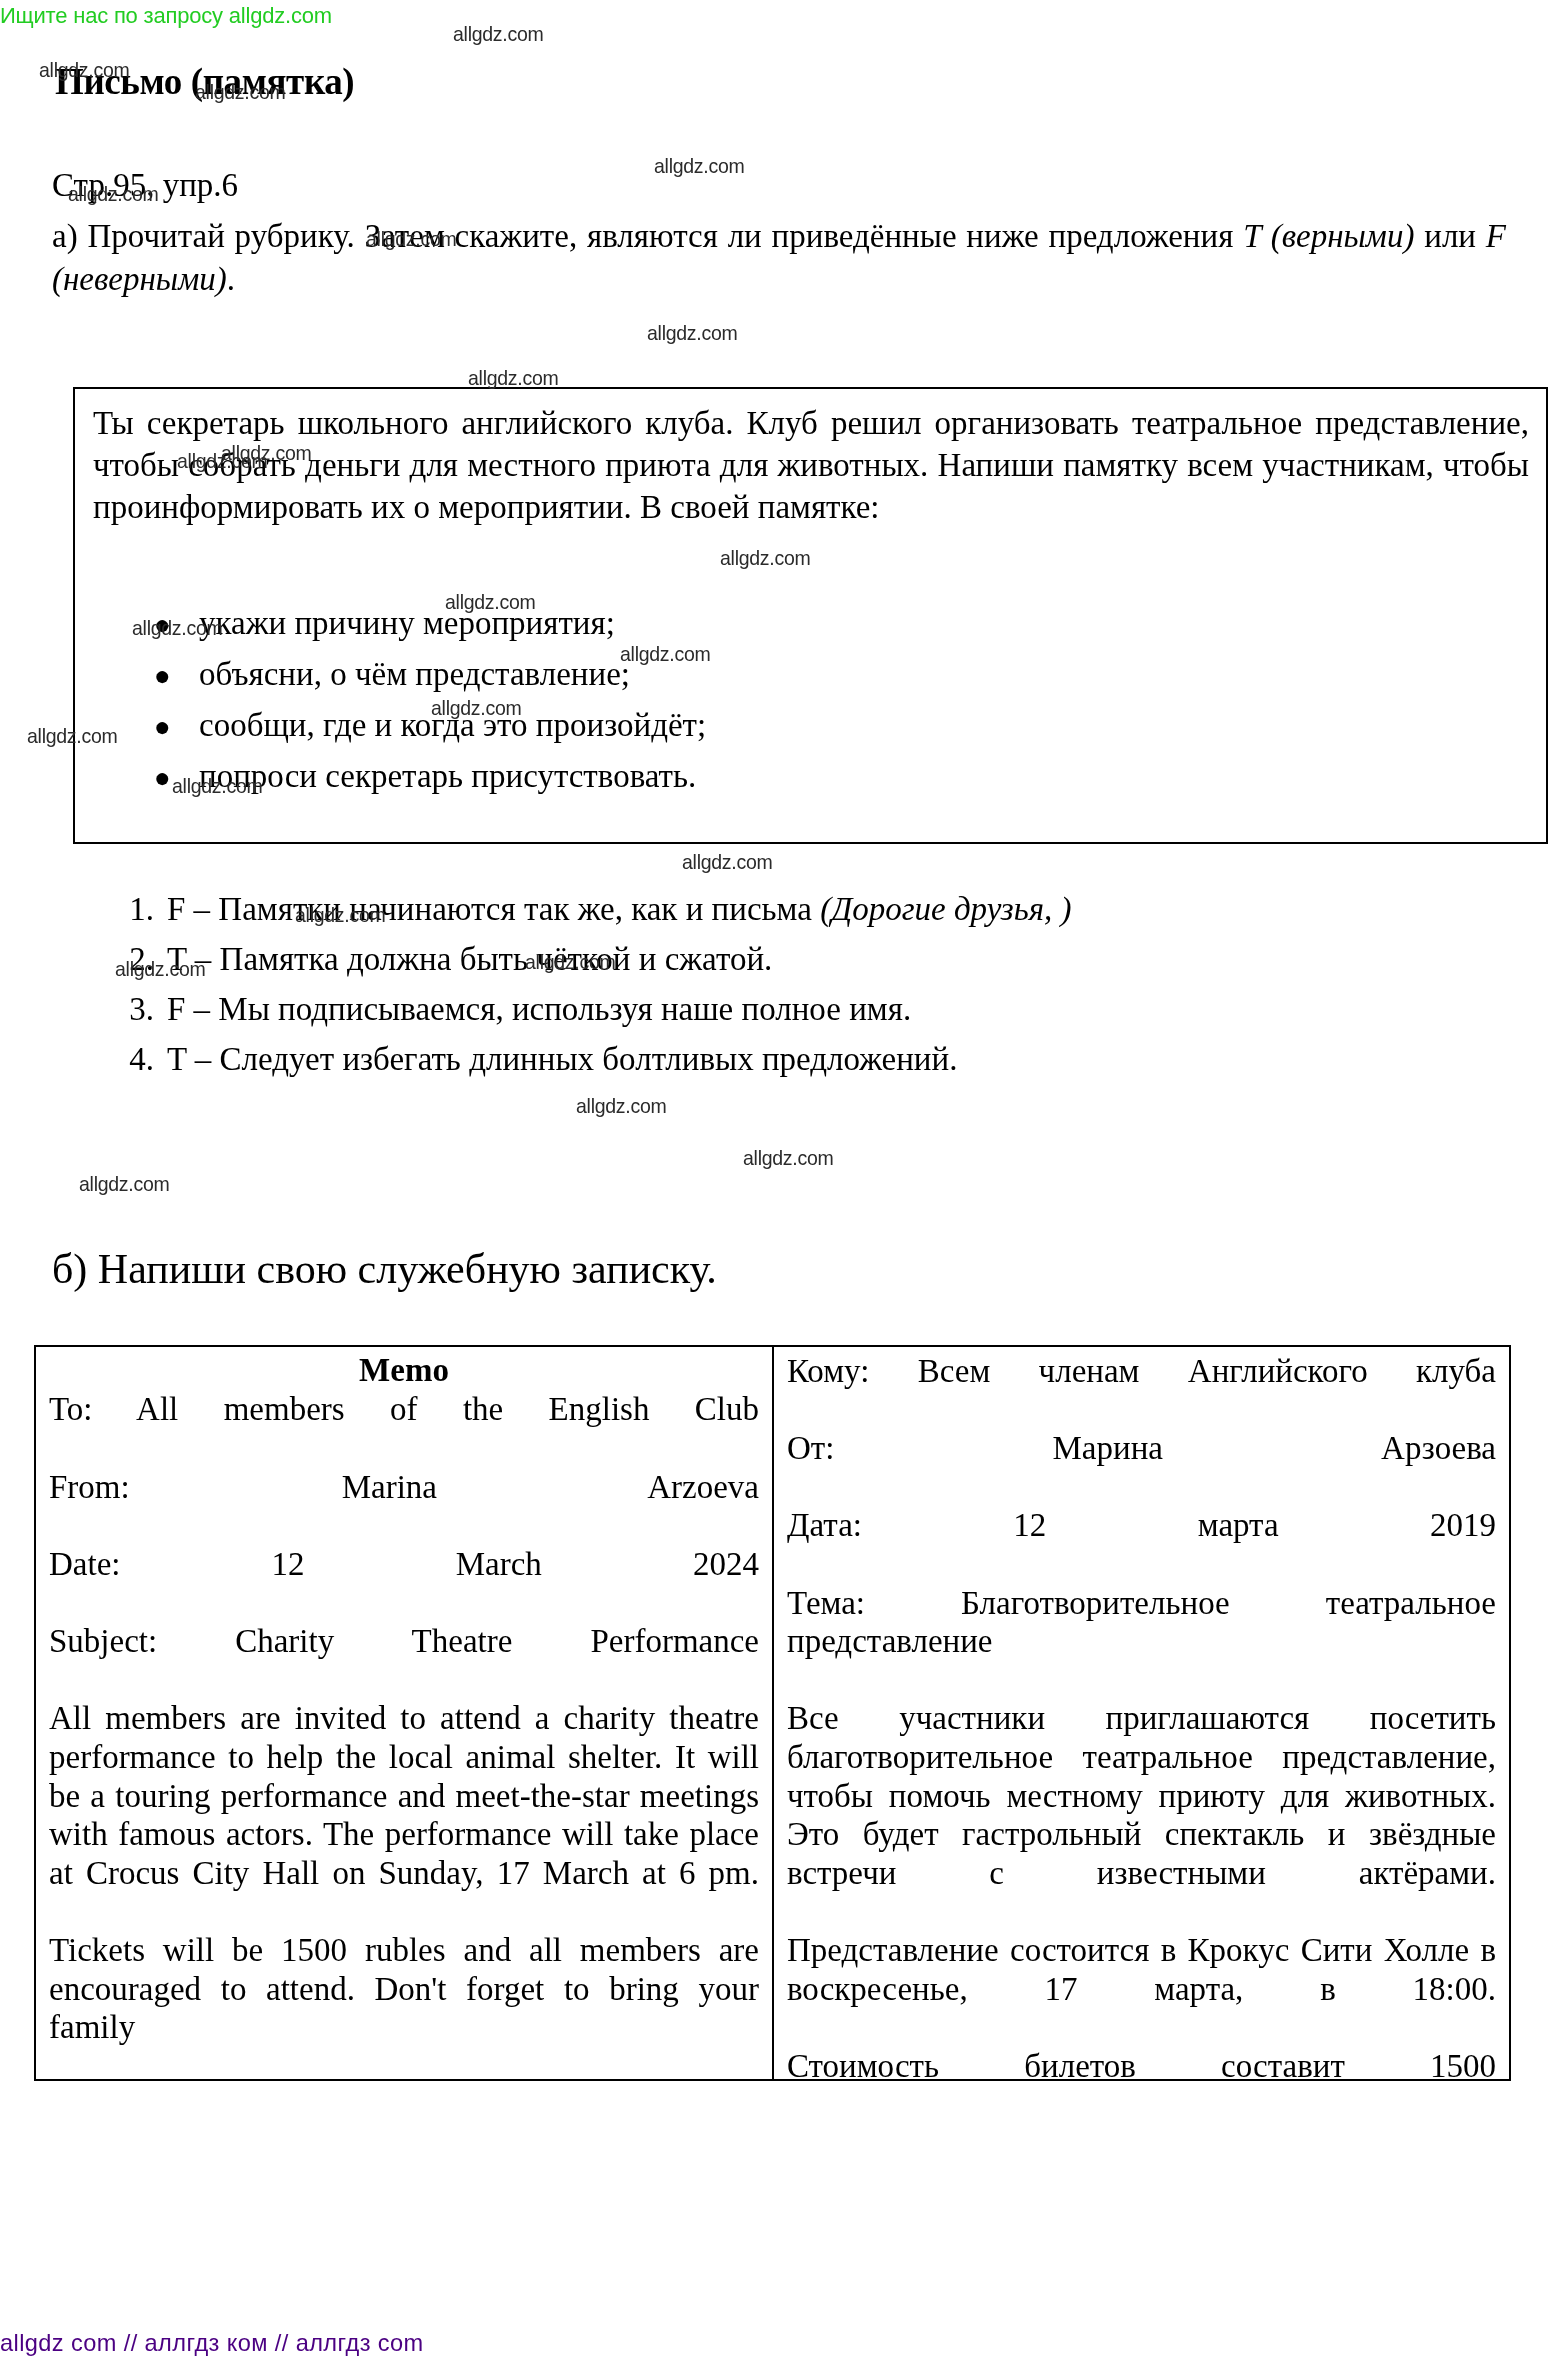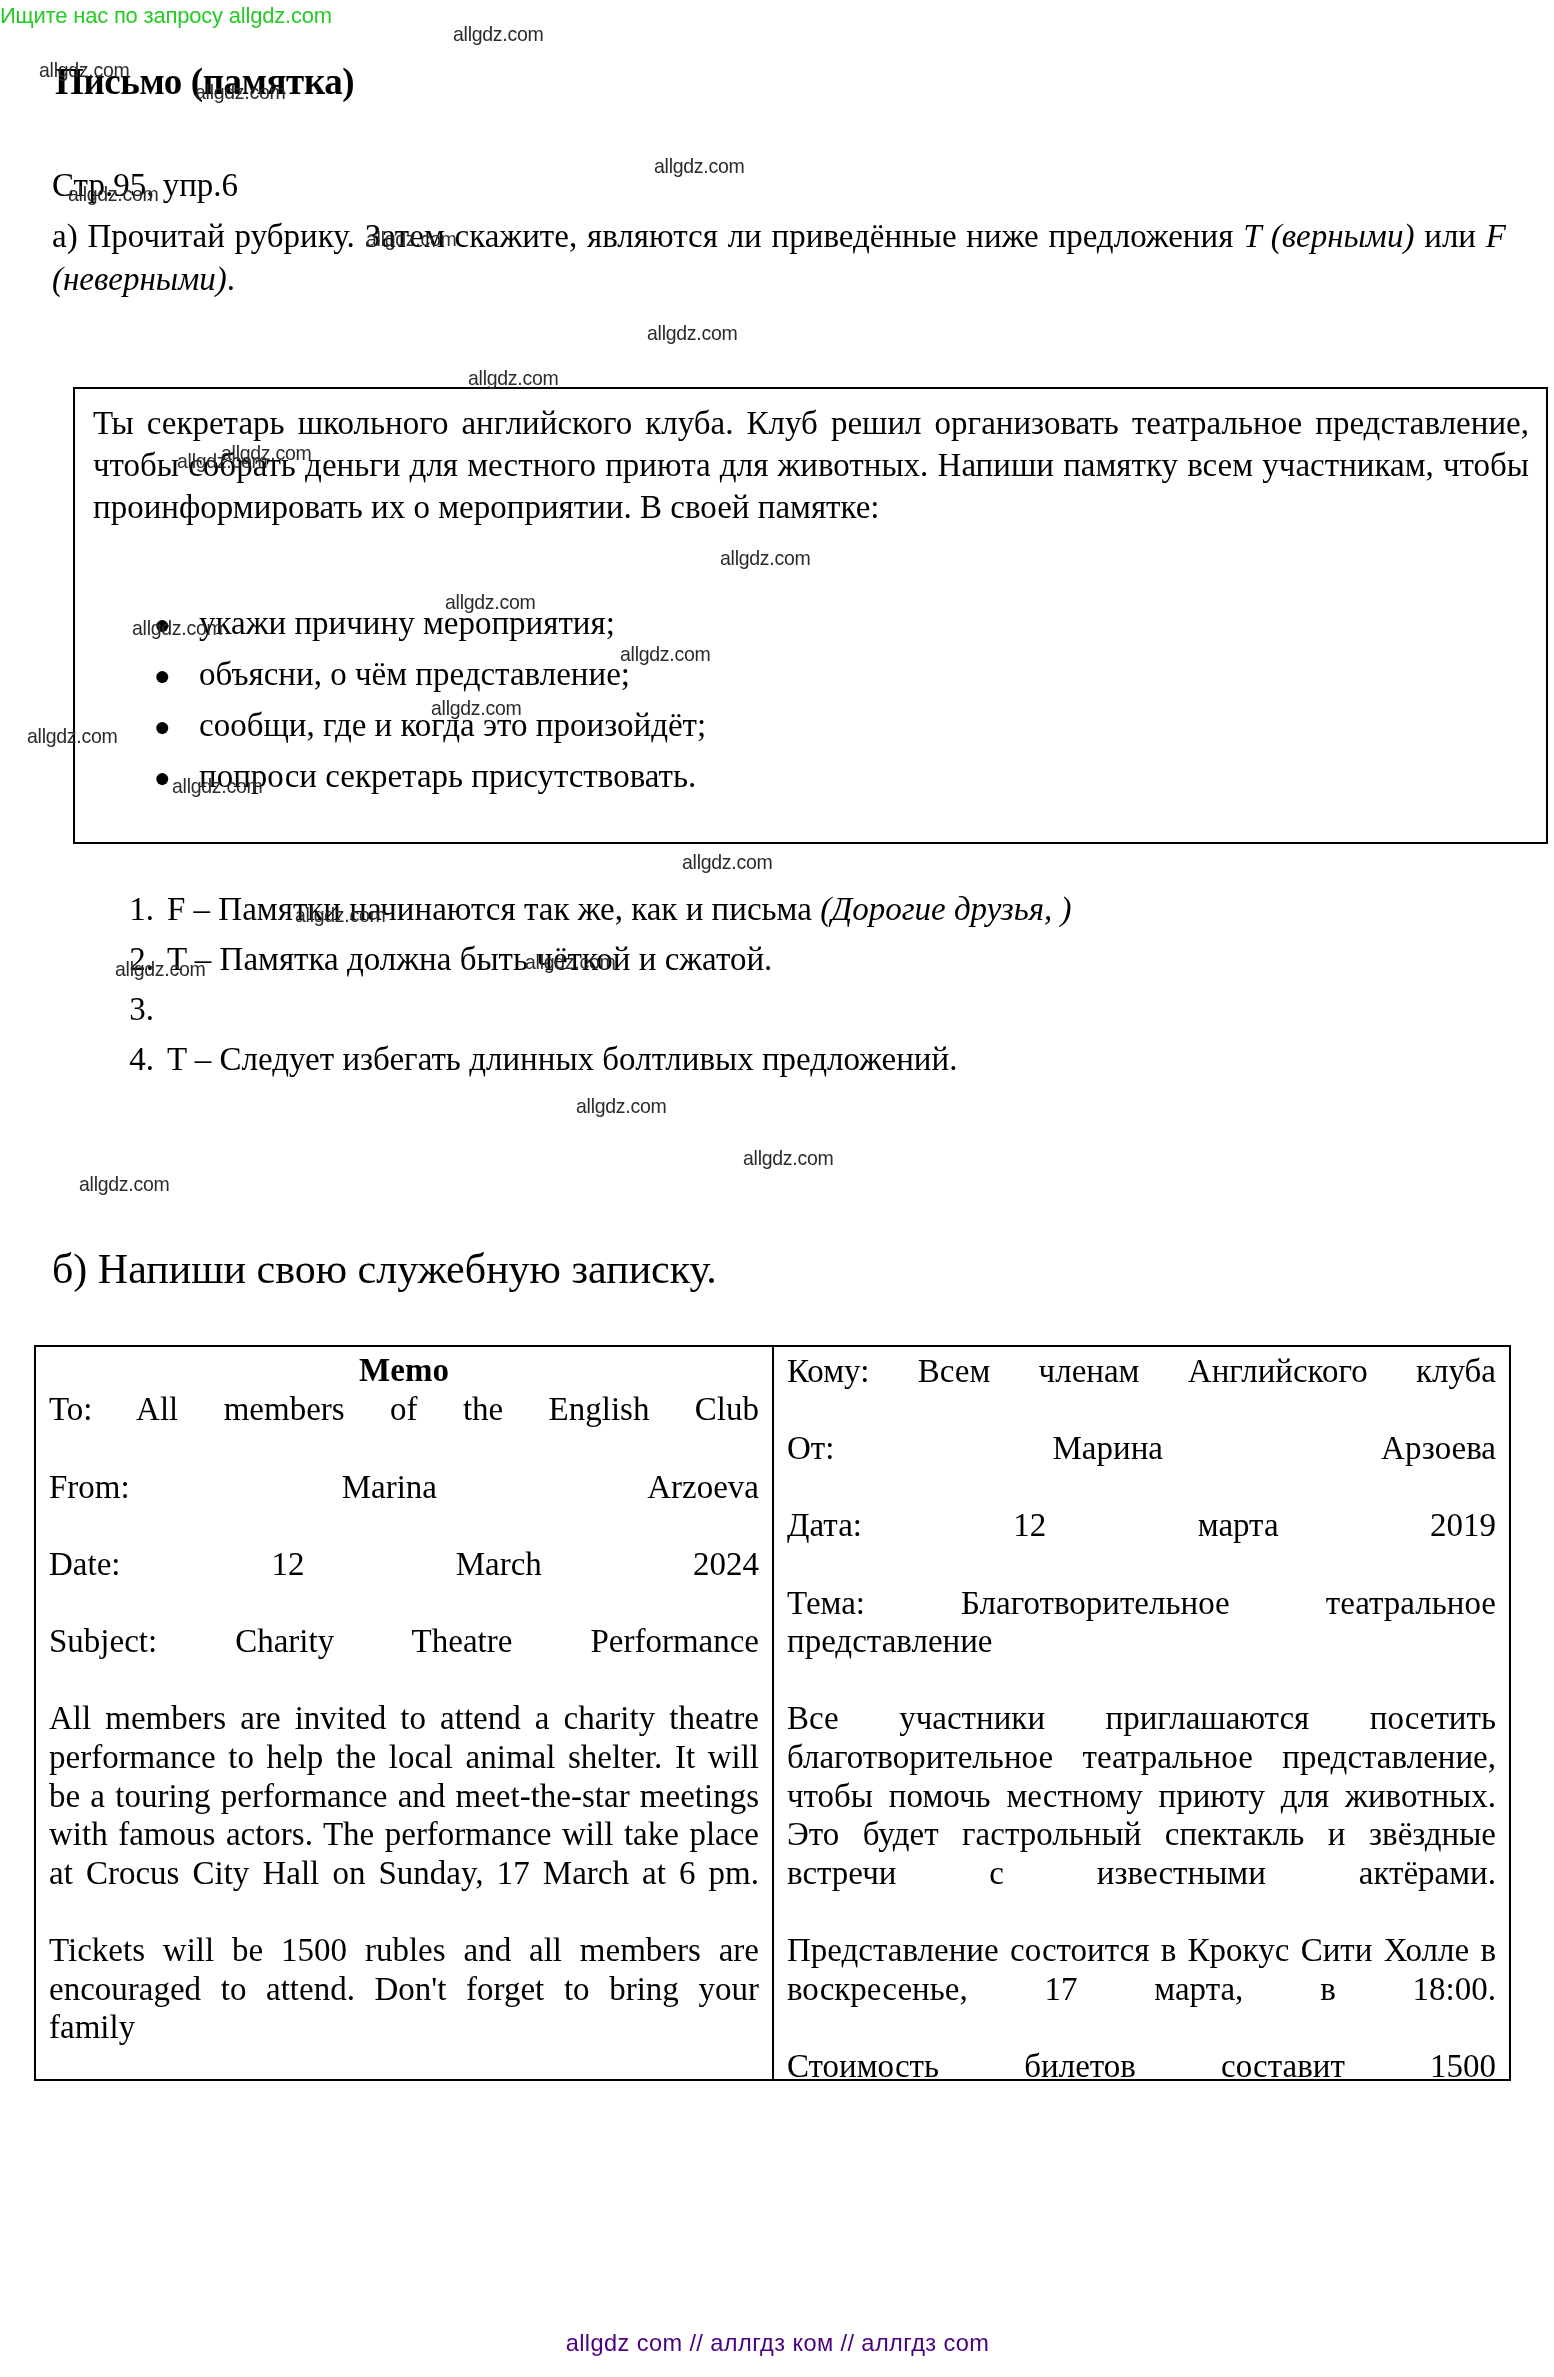--- a/index.html
+++ b/index.html
@@ -191,21 +191,20 @@
     display: inline-block;
     width: 100%;
   }
 
   
   .footer {
     position: absolute;
     left: 0;
     right: 0;
     top: 2330px;
-    text-align: center;
     font-family: "Liberation Sans", "DejaVu Sans", sans-serif;
     font-size: 23.6px;
     color: #4b0082;
     letter-spacing: 0.4px;
   }
 </style>
 </head>
 <body>
 
 <div id="page">
@@ -259,20 +258,21 @@
       <div class="row">
         <div class="num">1.</div>
         <div class="txt">F – Памятки начинаются так же, как и письма <i>(Дорогие друзья, )</i></div>
       </div>
       <div class="row">
         <div class="num">2.</div>
         <div class="txt">T – Памятка должна быть чёткой и сжатой.</div>
       </div>
       <div class="row">
         <div class="num">3.</div>
+        <div class="txt">F – Мы подписываемся, используя наше полное имя.</div>
       </div>
       <div class="row">
         <div class="num">4.</div>
         <div class="txt">T – Следует избегать длинных болтливых предложений.</div>
       </div>
     </div>
 
   <div class="task-b">б) Напиши свою служебную записку.</div>
 
   <div class="memo-table">

